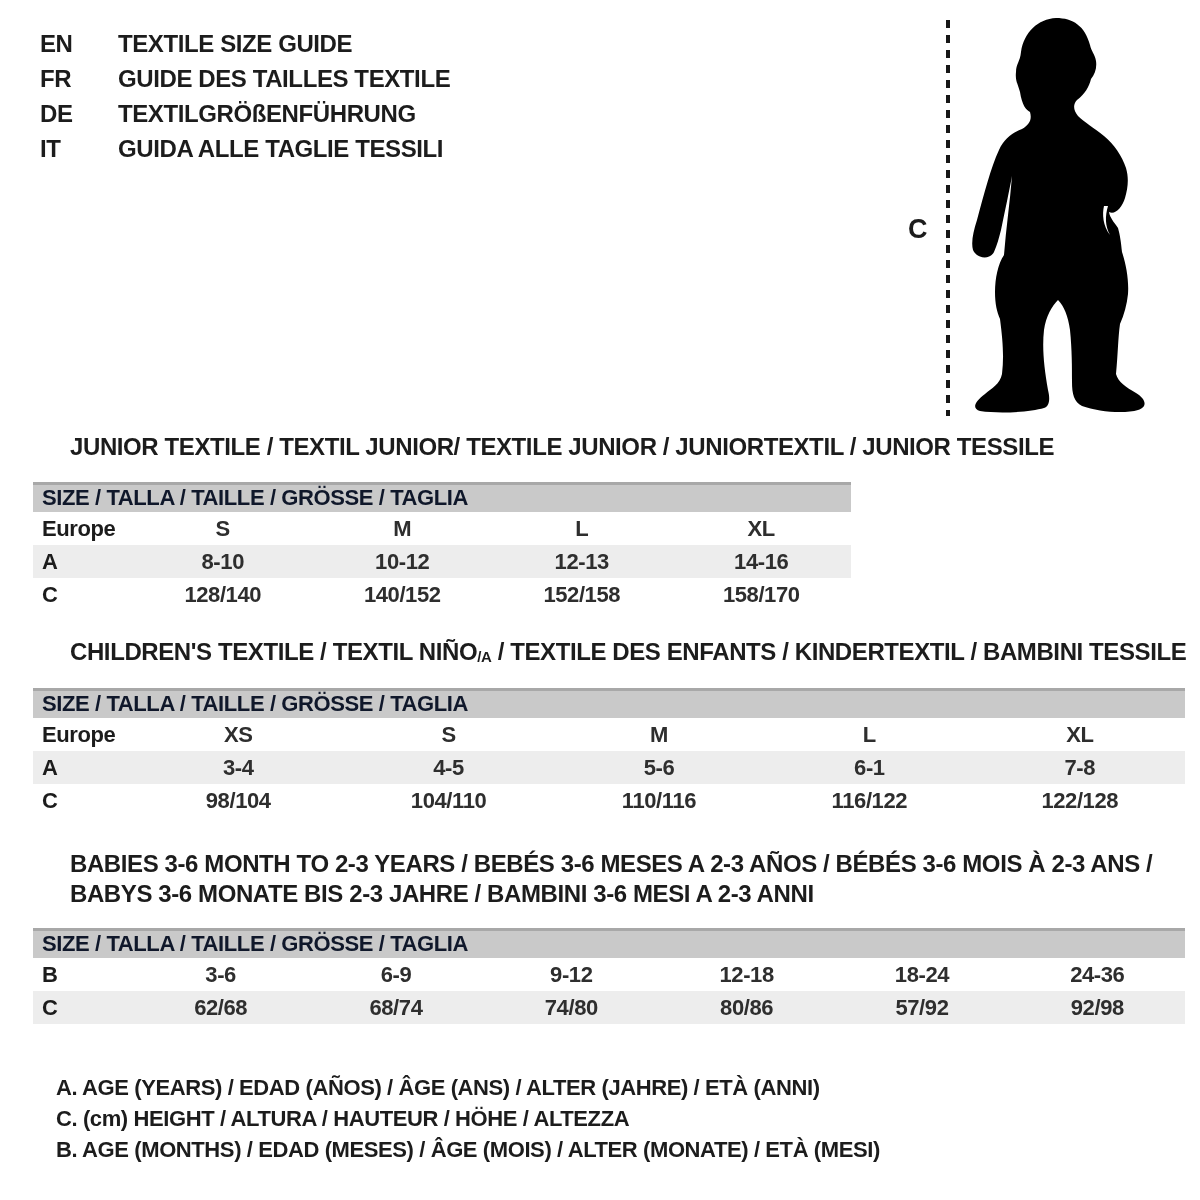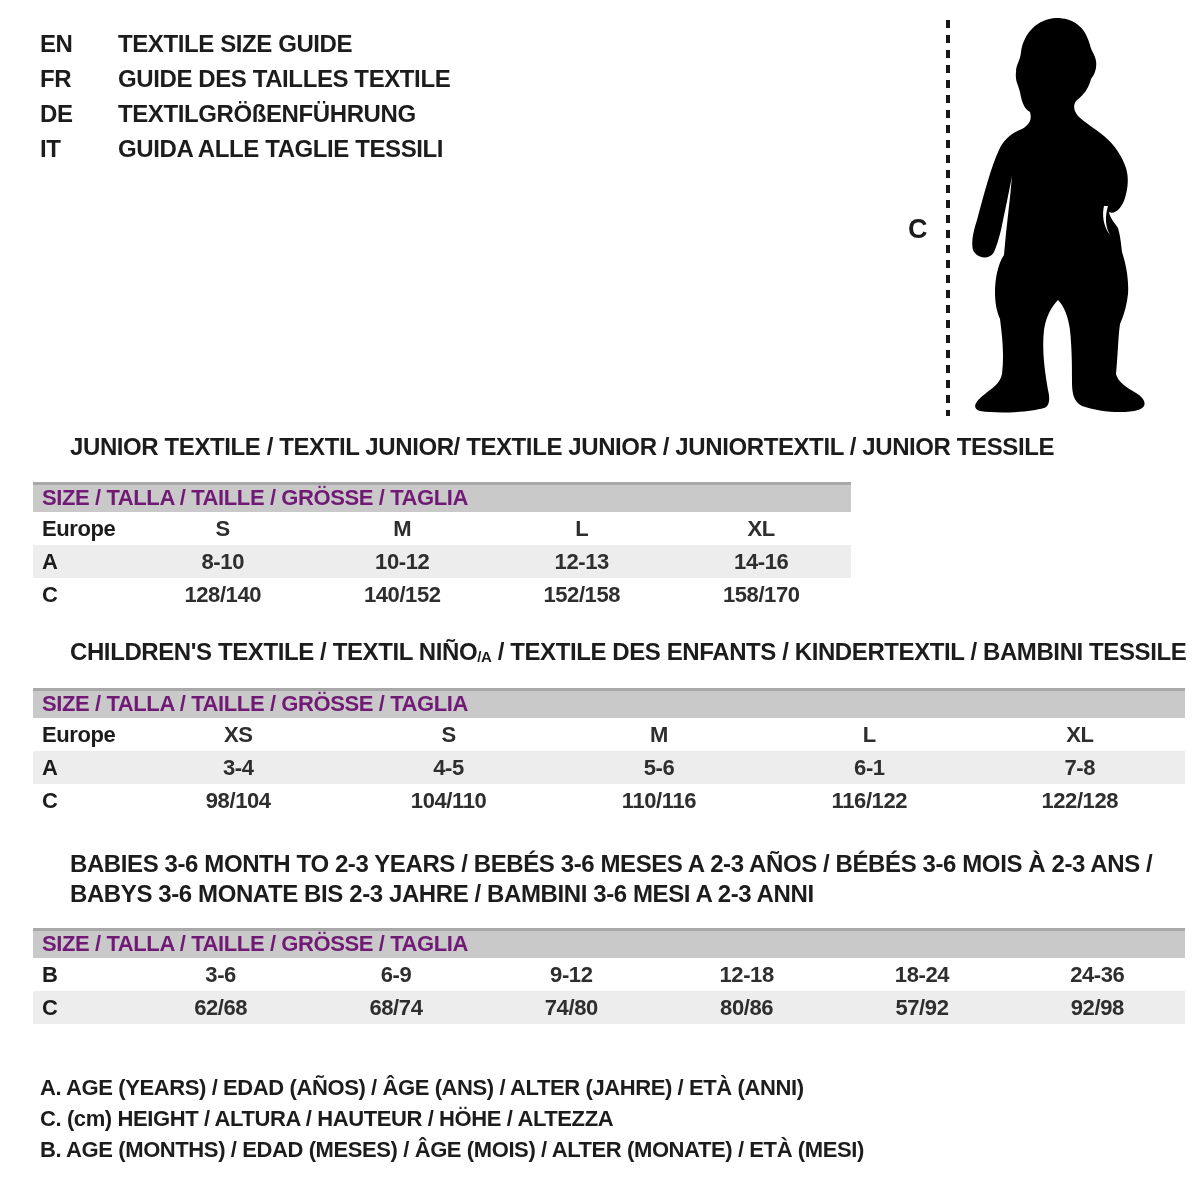--- a/index.html
+++ b/index.html
@@ -43,34 +43,34 @@
   .title-babies{top:849px;line-height:30px;}
   .sub-small{font-size:15px;vertical-align:baseline;position:relative;top:2px;font-weight:700;}
 
   
   .size-table{left:33px;}
   .tbl-junior{top:482px;width:818px;}
   .tbl-children{top:688px;width:1152px;}
   .tbl-babies{top:928px;width:1152px;}
   .table-bar{
     height:30px;background:var(--bar-bg);border-top:3px solid var(--bar-border);
-    font-size:22px;font-weight:700;letter-spacing:-0.4px;color:#701a75;
+    font-size:22px;font-weight:700;letter-spacing:-0.4px;color:#0f172a;
     line-height:26px;padding-left:9px;white-space:nowrap;
   }
   table{width:100%;border-collapse:collapse;table-layout:fixed;}
   td{
     height:33px;font-size:22px;font-weight:700;letter-spacing:-0.4px;
     color:var(--text-cell);text-align:center;vertical-align:middle;
     white-space:nowrap;overflow:hidden;
   }
   td.lbl{width:100px;text-align:left;padding-left:9px;color:var(--text-dark);}
   tr.shaded{background:var(--row-shaded);}
 
   
-  .legend{left:40px;top:1072px;}
+  .legend{left:56px;top:1072px;}
   .legend-line{font-size:22px;font-weight:700;letter-spacing:-0.4px;line-height:31px;white-space:nowrap;}
 </style>
 </head>
 <body>
 
 <div class="abs lang-block">
   <div class="lang-row">
     <span class="lang-code">EN</span>
     <span class="lang-label">TEXTILE SIZE GUIDE</span>
   </div>

